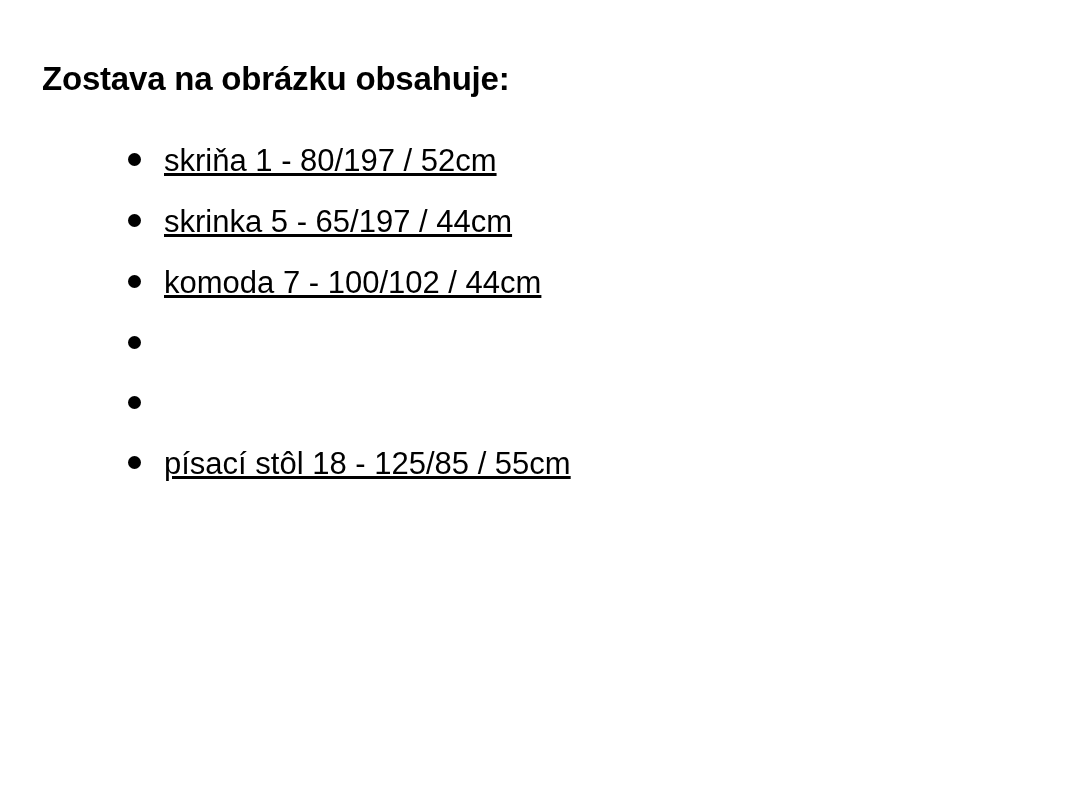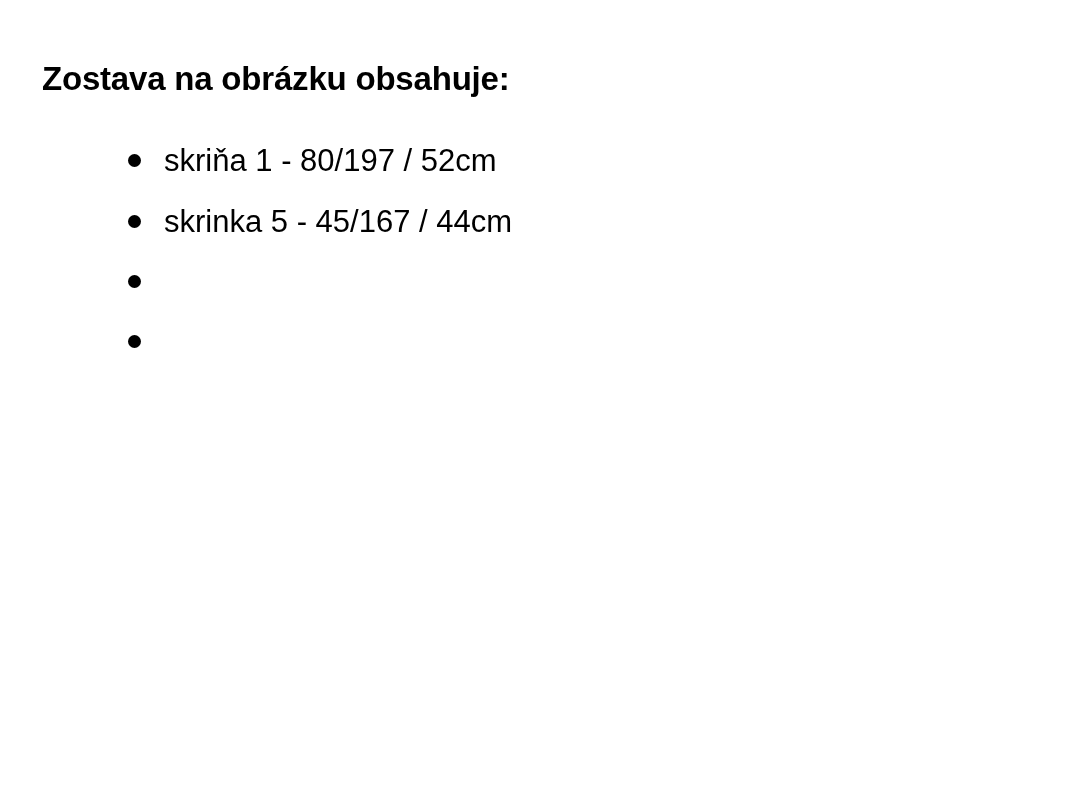--- a/index.html
+++ b/index.html
@@ -28,25 +28,26 @@
     line-height: 1.3;
     margin: 0 0 44px 2px;
   }
   .item-list {
     list-style: none;
     margin: 0;
     padding: 0;
   }
   .item {
     display: flex;
-    align-items: center;
+    align-items: flex-start;
     margin: 0 0 30px 0;
     padding-left: 88px;
     font-size: 31px;
     line-height: 1.0;
+    text-decoration: underline;
   }
   .bullet {
     flex: 0 0 auto;
     width: 36px;
     font-size: 30px;
     line-height: 1;
     position: relative;
     top: -2px;
   }
   .bullet-dot {
@@ -72,27 +73,35 @@
   <ul class="item-list">
 
     <li class="item">
       <span class="bullet"><span class="bullet-dot"></span></span>
       <span class="item-text">skriňa 1 - 80/197 / 52cm</span>
     </li>
 
 
     <li class="item">
       <span class="bullet"><span class="bullet-dot"></span></span>
-      <span class="item-text">skrinka 5 - 45/167 / 44cm</span>
+      <span class="item-text">skrinka 5 - 65/197 / 44cm</span>
     </li>
 
+    <li class="item">
+      <span class="bullet"><span class="bullet-dot"></span></span>
+      <span class="item-text">komoda 7 - 100/102 / 44cm</span>
+    </li>
 
     <li class="item">
       <span class="bullet"><span class="bullet-dot"></span></span>
     </li>
 
     <li class="item">
       <span class="bullet"><span class="bullet-dot"></span></span>
     </li>
 
+    <li class="item">
+      <span class="bullet"><span class="bullet-dot"></span></span>
+      <span class="item-text">písací stôl 18 - 125/85 / 55cm</span>
+    </li>
 
   </ul>
 </div>
 
 </body></html>

